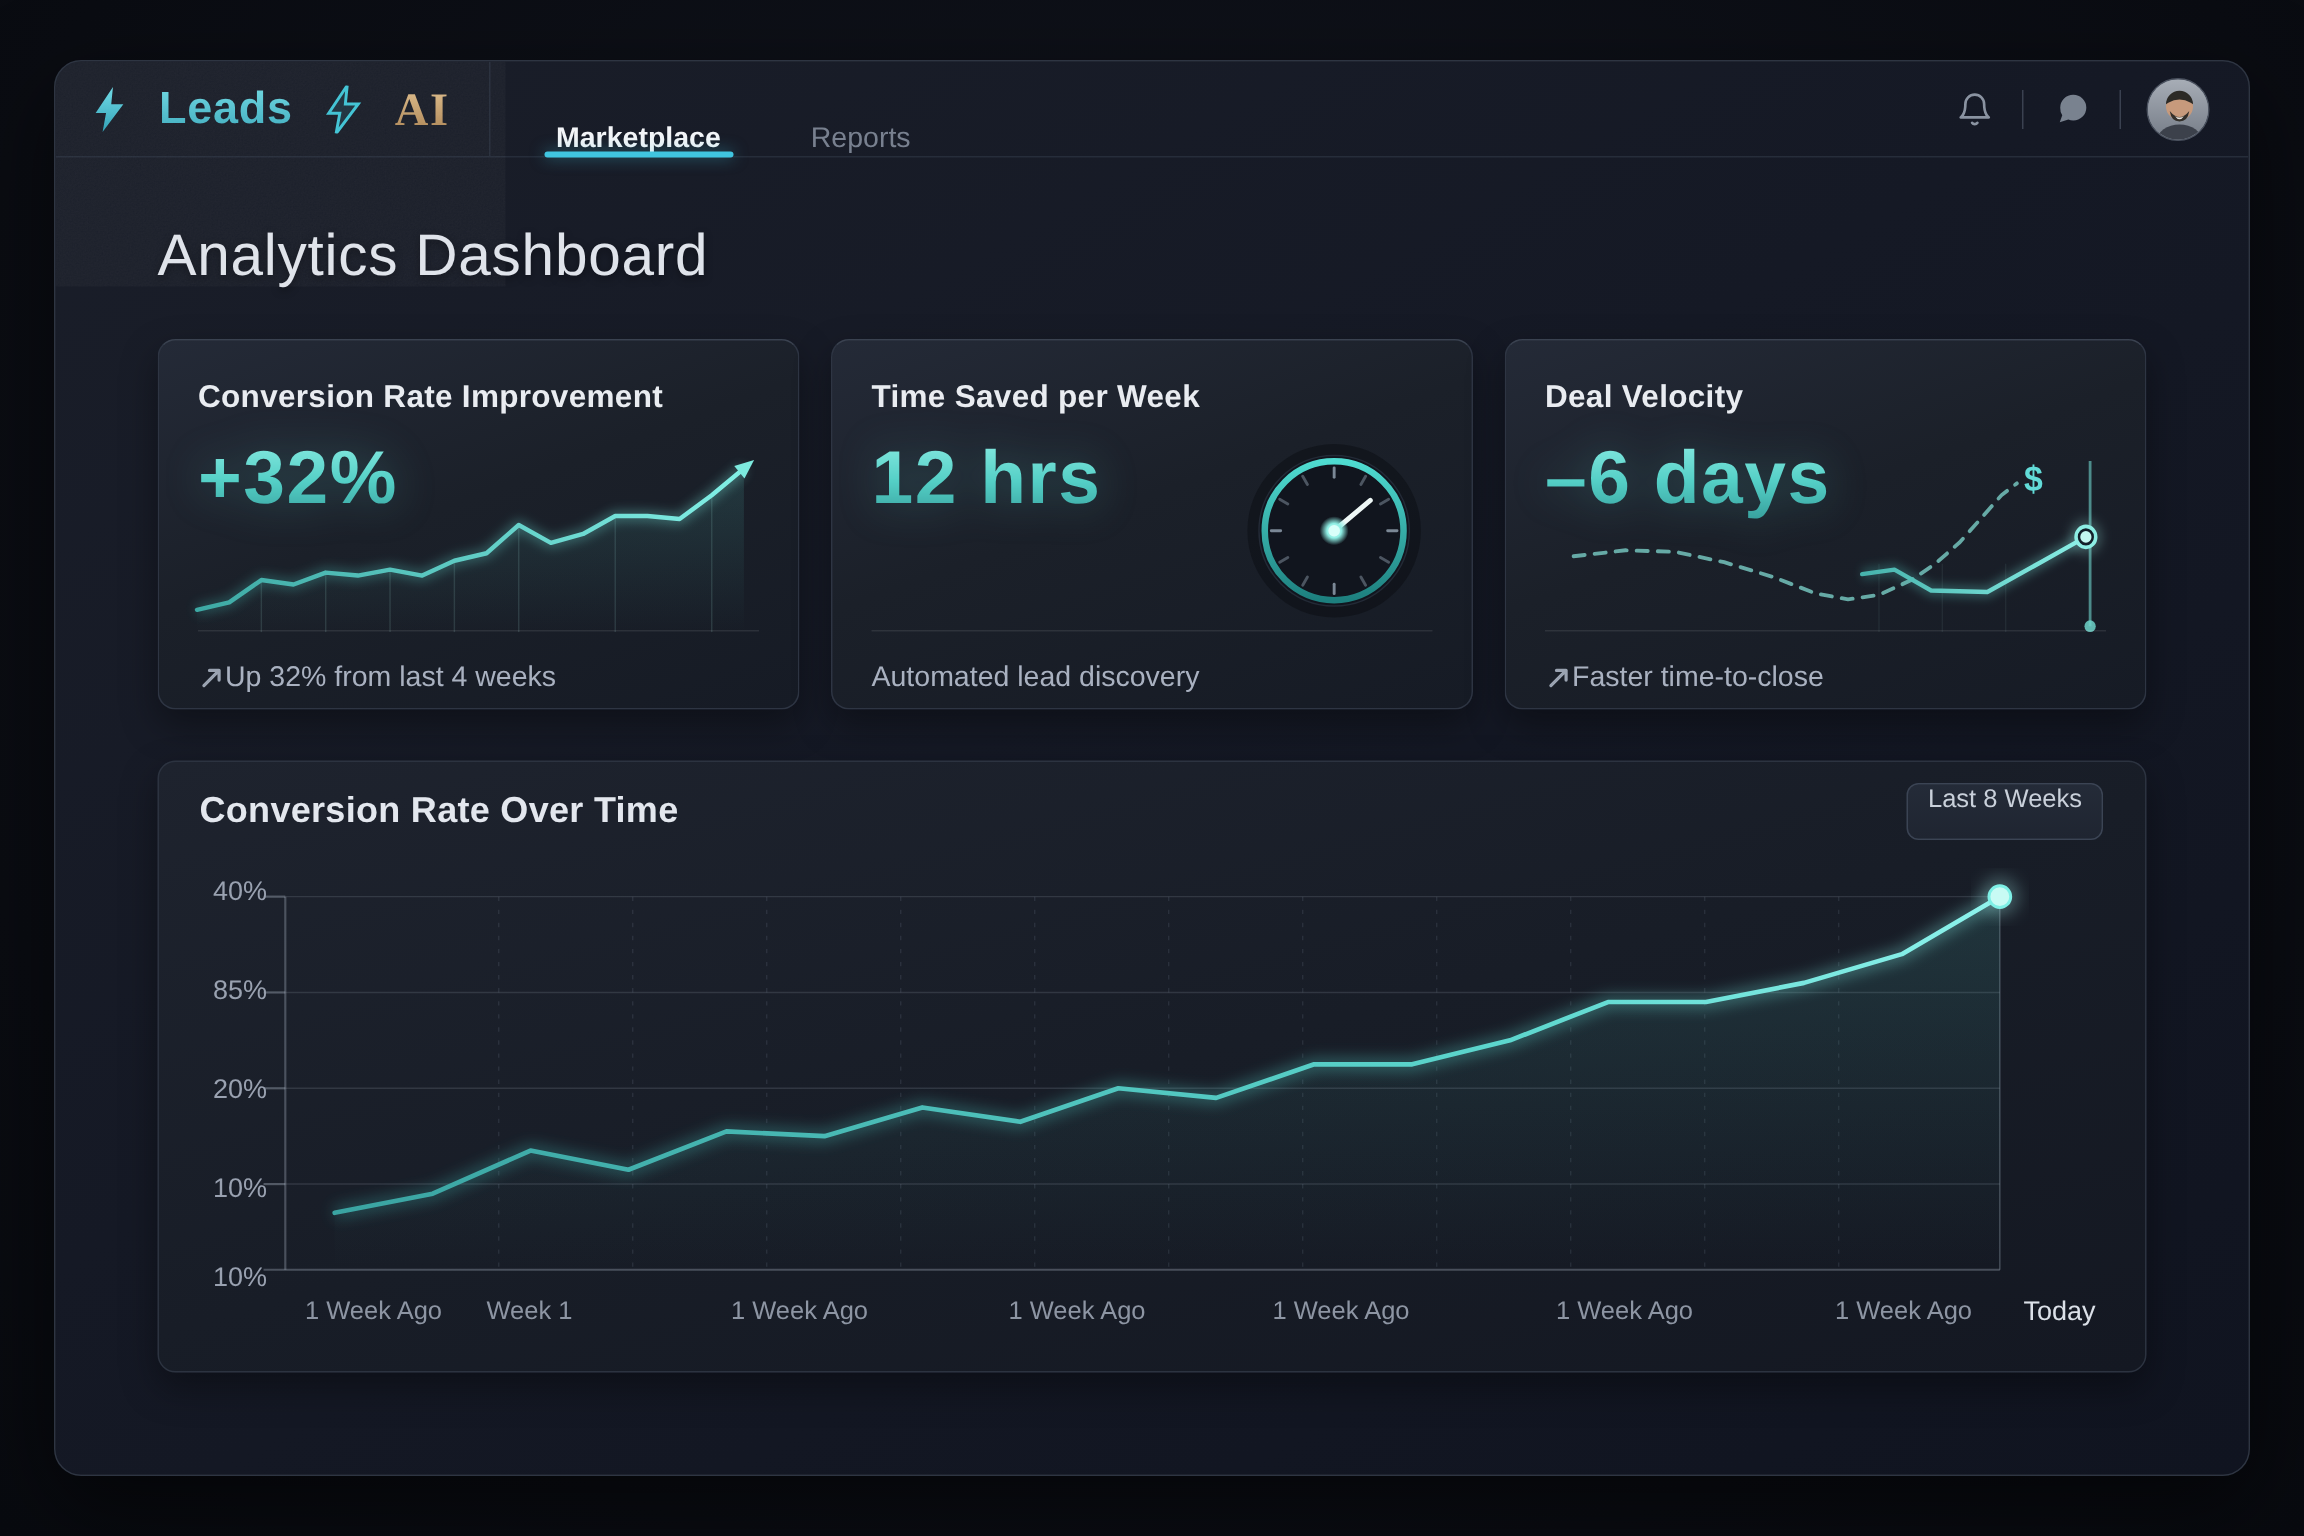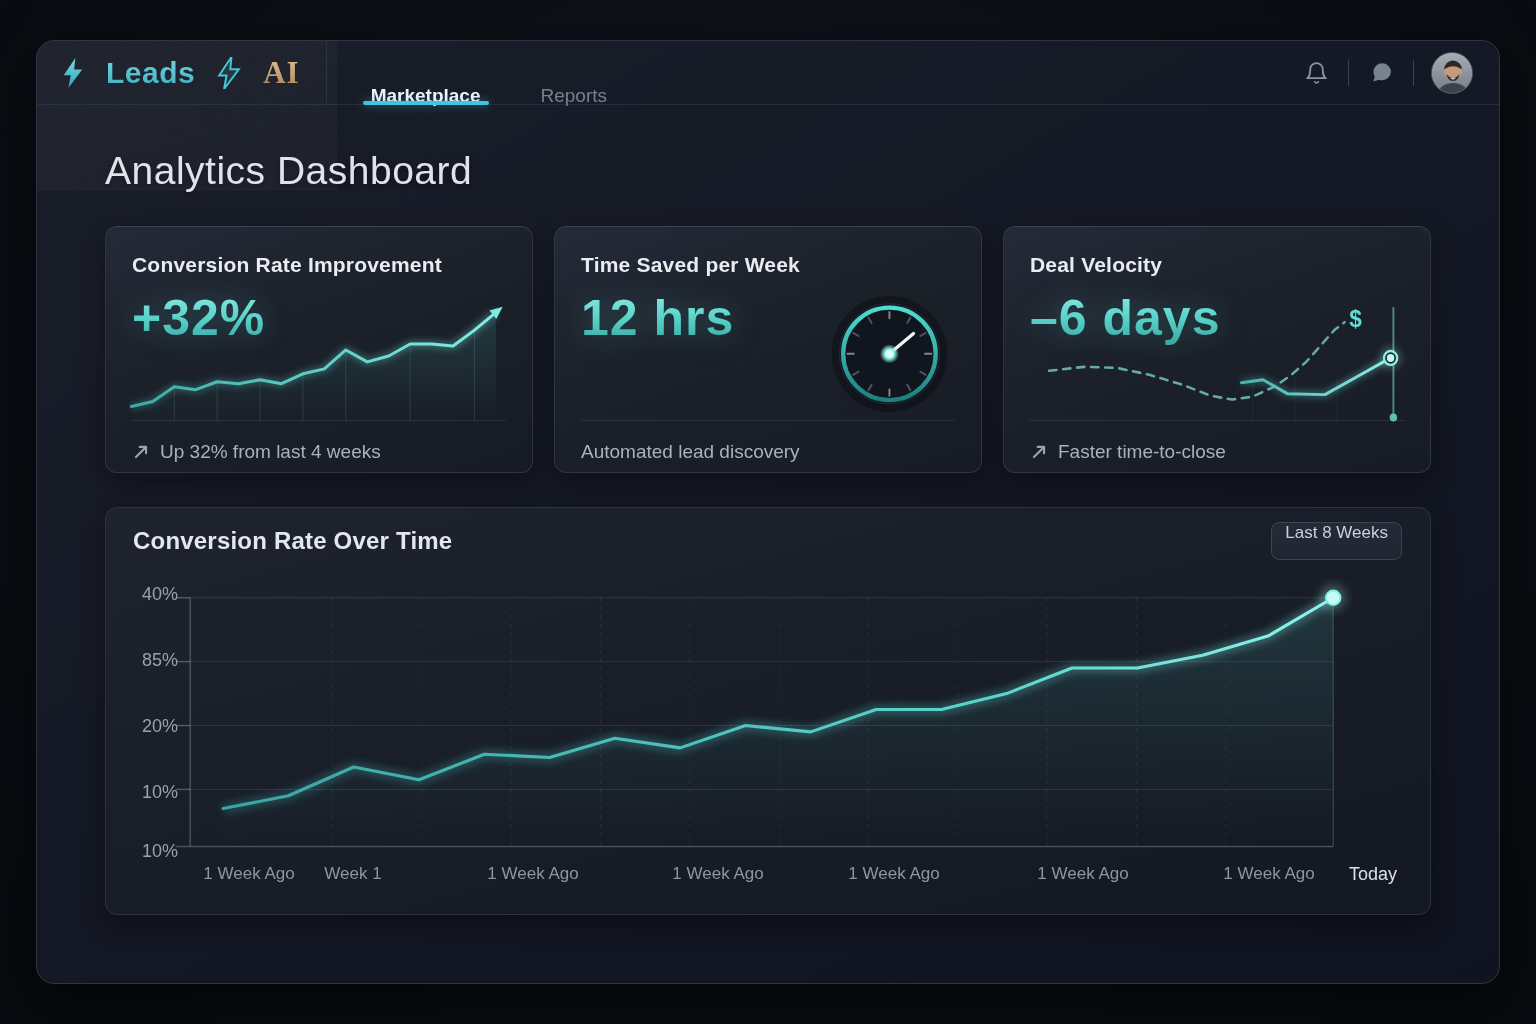--- a/index.html
+++ b/index.html
@@ -22,22 +22,22 @@
     padding:0 26px 0 24px; border-bottom:1px solid #262d3a; }
   .logo { display:flex; align-items:center; gap:21px; height:100%;
     padding-right:26px; border-right:1px solid #262d3a; cursor:pointer; }
   .logo-leads { font-size:30px; font-weight:700; letter-spacing:.5px;
     background:linear-gradient(180deg,#6fd9e2,#3aa9bc);
     -webkit-background-clip:text; background-clip:text; color:transparent; }
   .logo-ai { font-family:"Liberation Serif", serif; font-size:31px; font-weight:700;
     letter-spacing:1px; background:linear-gradient(180deg,#e3c391,#a87f4e);
     -webkit-background-clip:text; background-clip:text; color:transparent; }
   .nav-items { display:flex; height:100%; margin-left:14px; }
-  .nav-item { position:relative; display:flex; align-items:flex-start; padding:0 30px;
-    font-size:19px; color:#78808f; cursor:pointer;margin-top:44px; }
+  .nav-item { position:relative; display:flex; align-items:flex-end; padding:0 30px;
+    font-size:19px; color:#78808f; cursor:pointer; }
   .nav-item.active { color:#f3f5f8; font-weight:700; }
   .nav-underline { position:absolute; left:22px; right:22px; bottom:-1px; height:4px;
     border-radius:2px; background:#40c5e0; box-shadow:0 0 10px rgba(64,197,224,.5); }
   .nav-right { margin-left:auto; display:flex; align-items:center; gap:17px; }
   .icon-btn { display:flex; align-items:center; justify-content:center; width:30px; height:30px; cursor:pointer; }
   .vdiv { width:1px; height:26px; background:#3a4150; }
   .avatar { width:42px; height:42px; border-radius:50%; overflow:hidden; cursor:pointer;
     border:1px solid #4a515e; background:#8f96a1; }
   
   .page { padding:0 68px; }
@@ -50,21 +50,21 @@
     padding:26px 26px 0; overflow:hidden; box-shadow:0 10px 24px rgba(0,0,0,.35); }
   .card-title { font-size:21px; font-weight:700; color:#e9ecf1; letter-spacing:.2px; }
   .card-value { position:relative; z-index:2; margin-top:12px; display:inline-block;
     font-size:50px; font-weight:700; letter-spacing:1px;
     background:linear-gradient(180deg,#8feee5 0%,#54cfc6 55%,#379f9c 100%);
     -webkit-background-clip:text; background-clip:text; color:transparent;
     filter:drop-shadow(0 0 14px rgba(95,217,208,.28)); }
   .card-divider { position:absolute; left:26px; right:26px; top:193px; height:1px;
     background:rgba(255,255,255,.09); }
   .card-footer { position:absolute; left:26px; right:26px; top:205px; height:40px;
-    display:flex; align-items:center; gap:10px; font-size:19px; color:#a9b1c0; }
+    display:flex; align-items:center; font-size:19px; color:#a9b1c0; }
   .card-chart { position:absolute; inset:0; width:100%; height:100%; pointer-events:none; }
   
   .panel { position:relative; margin-top:34px; height:408px; border-radius:12px;
     border:1px solid #2c3340;
     background:linear-gradient(165deg,#1e232e 0%, #181d27 50%, #141822 100%);
     box-shadow:0 10px 24px rgba(0,0,0,.35); }
   .panel-title { position:absolute; left:27px; top:19px; font-size:24px; font-weight:700;
     color:#e3e7ee; letter-spacing:.2px; }
   .dropdown { position:absolute; right:28px; top:14px; height:38px; padding:0 13px;
     display:flex; align-items:center; gap:12px; cursor:pointer;

